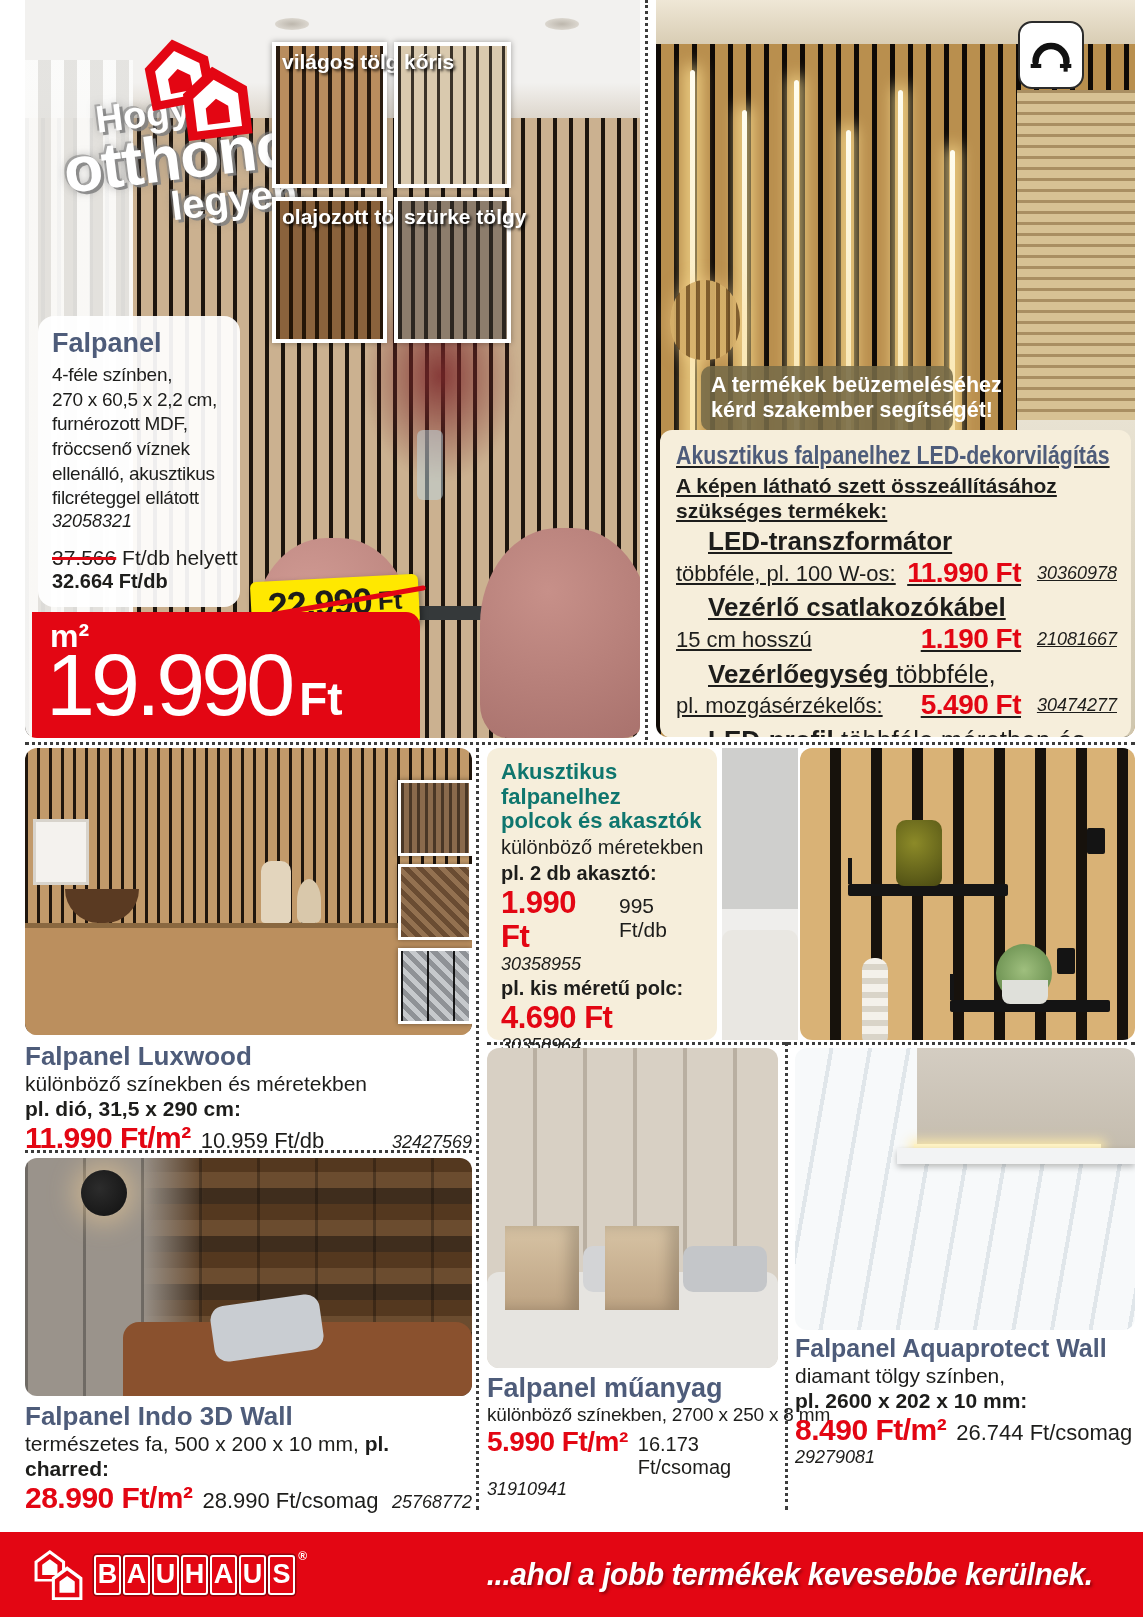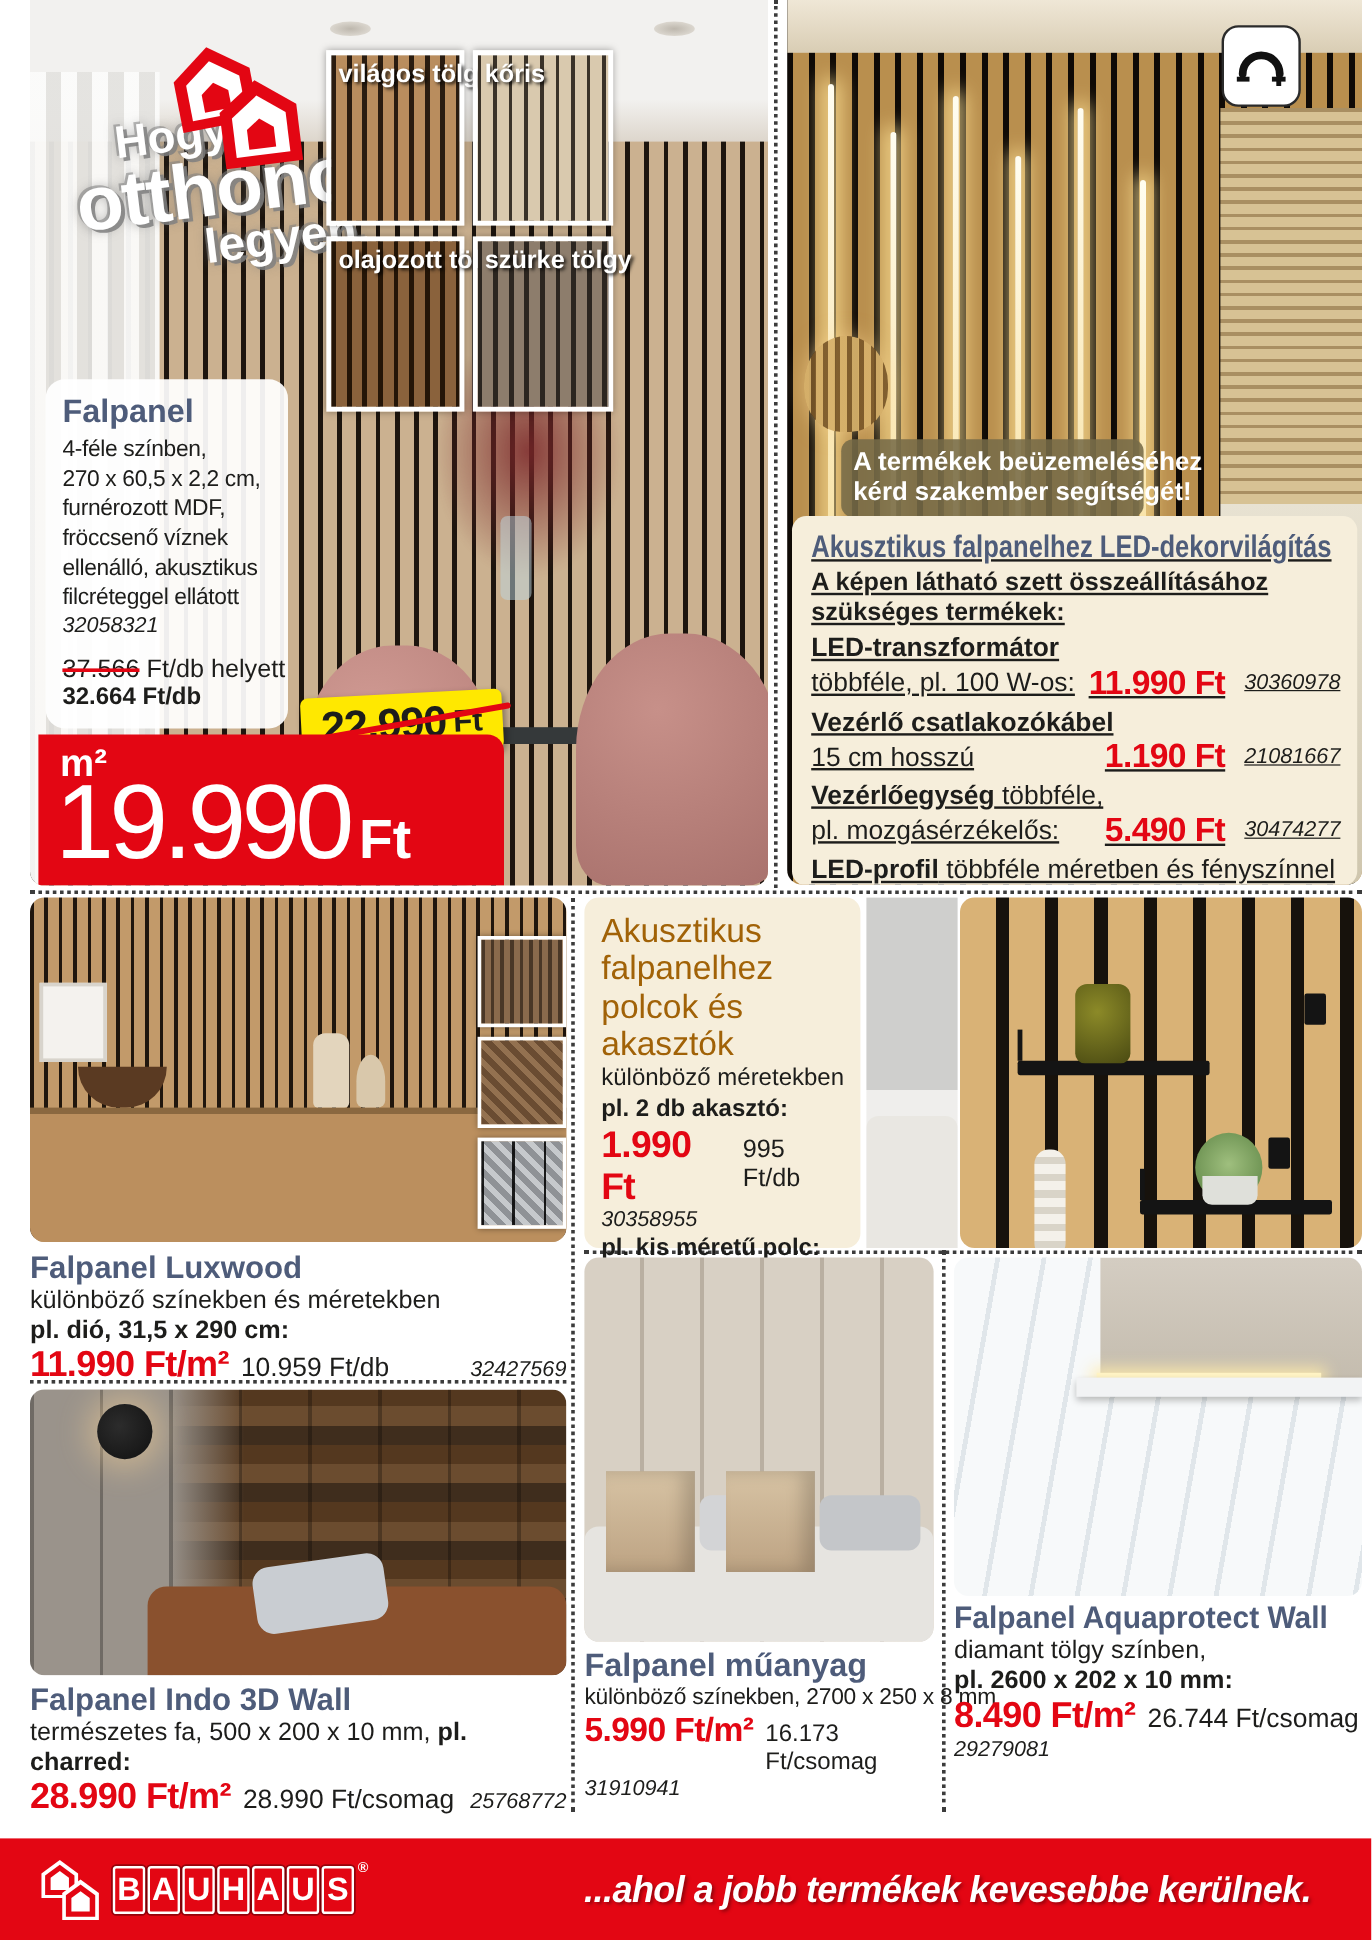--- a/index.html
+++ b/index.html
@@ -94,21 +94,21 @@
   #note-box { position:absolute; left:16px; top:366px; width:252px; padding:7px 10px;
     background:rgba(118,107,72,.88); border-radius:10px;margin-left:29px; }
   #note-box .n { color:#fff; font-weight:700; font-size:21.5px; line-height:1.18; white-space:nowrap; }
 
   #led-box { position:absolute; left:4px; top:430px; width:471px; height:308px; background:#f6eedb;
     border-radius:12px; padding:10px 14px 8px 16px;text-decoration:underline; }
   #led-box .bt { color:#4e5c7a; font-weight:700; font-size:26px; white-space:nowrap;
     transform:scaleX(.82); transform-origin:0 50%; margin-bottom:2px; }
   #led-box .bs { font-weight:700; font-size:21px; line-height:1.2; }
   .led-row { margin-top:4px; }
-  .led-name { font-size:22px; font-weight:700; line-height:1.15; }
+  .led-name { font-size:26px; font-weight:700; line-height:1.15;margin-left:32px; }
   .led-rest { font-weight:400; }
   .led-line { display:flex; align-items:center; line-height:1.15; }
   .led-desc { font-size:22px; flex:1 1 auto; }
   .led-price { font-size:28px; font-weight:700; color:#e30613; letter-spacing:-.5px; white-space:nowrap; }
   .led-art { width:96px; text-align:right; font-style:italic; font-size:18px; }
 
   
   .vdots { position:absolute; width:0; border-left:3px dotted #3c3c3c; }
   .hdots { position:absolute; height:0; border-top:3px dotted #3c3c3c; }
 
@@ -122,21 +122,21 @@
   #lux-vase2 { position:absolute; left:272px; bottom:112px; width:24px; height:44px; border-radius:50% 50% 6px 6px; background:#d9c8ab; }
   #lux-frame { position:absolute; left:8px; bottom:150px; width:56px; height:66px; background:#f4f2ee; border:3px solid #d8d4cc; }
   .mini-swatch { position:absolute; left:373px; width:74px; height:76px; border:3px solid #fff; box-shadow:0 0 5px rgba(0,0,0,.4); }
   #mini-1 { top:32px;  background:repeating-linear-gradient(90deg,#4a3726 0 3px,#8a6a4c 3px 8px); }
   #mini-2 { top:116px; background:repeating-linear-gradient(45deg,#6a4c32 0 5px,#937150 5px 10px); }
   #mini-3 { top:200px; background:repeating-linear-gradient(45deg,#8f9296 0 5px,#c6c9cc 5px 10px),
             repeating-linear-gradient(90deg,#222 0 2px,transparent 2px 26px); background-blend-mode:multiply; }
 
   #acc-box { position:absolute; left:487px; top:748px; width:230px; height:292px; background:#f6eedb;
     border-radius:12px; padding:12px 12px 8px 14px; }
-  #acc-box .bt { color:#a16207; font-weight:400; font-size:28px; line-height:1.12; }
+  #acc-box .bt { color:#0f766e; font-weight:700; font-size:22px; line-height:1.12; }
   #acc-box .bs { font-size:20px; line-height:1.3; }
   #acc-box .lbl { font-size:20px; font-weight:700; line-height:1.3; }
   .acc-price-row { display:flex; align-items:baseline; gap:10px; }
   .acc-price { font-size:31px; font-weight:700; color:#e30613; letter-spacing:-.5px; line-height:1.1; }
   .acc-unit { font-size:21px; }
 
   #bedroom-photo { left:722px; top:748px; width:76px; height:292px; border-radius:0;
     background:linear-gradient(180deg,#cfcfcd 0 55%,#efeeec 55% 100%); }
   #bed { position:absolute; left:0; bottom:0; width:100%; height:110px; background:#e9e7e2; border-radius:10px 10px 0 0; }
 

